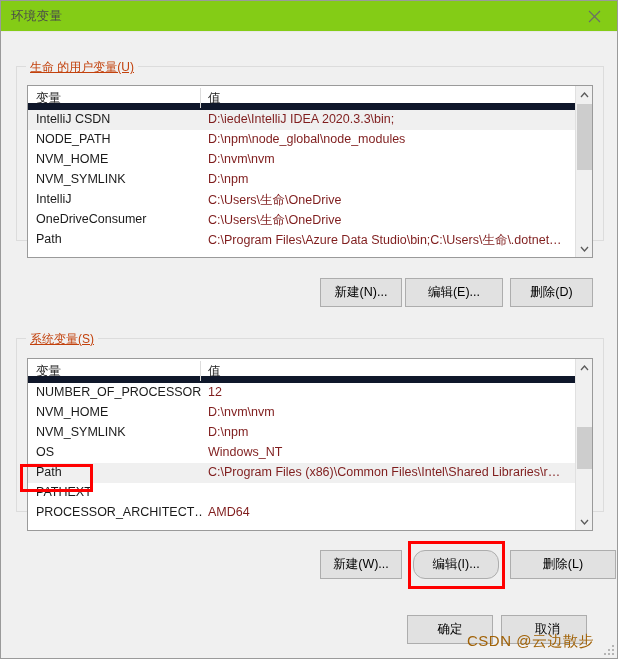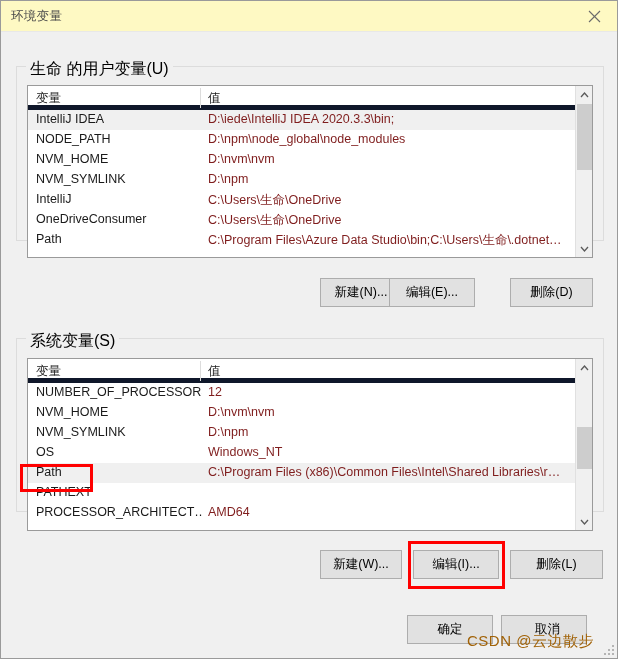--- a/index.html
+++ b/index.html
@@ -22,21 +22,21 @@
     background: #f0f0f0;
     border: 1px solid #9a9a9a;
     overflow: hidden;
   }
 
   
   .titlebar {
     position: absolute;
     top: 0; left: 0;
     width: 616px; height: 31px;
-    background: #fef9c3;
+    background: #84cc16;
     border-bottom: 1px solid #e8e8e8;
   }
   .title-text {
     position: absolute;
     left: 10px; top: 7px;
     font-size: 12.5px;
     color: #4a4a4a;
     letter-spacing: .3px;
   }
   .close-btn {
@@ -52,42 +52,43 @@
   .groupbox {
     position: absolute;
     border: 1px solid #dcdcdc;
     background: transparent;
   }
   .group-legend {
     position: absolute;
     top: -8px; left: 9px;
     background: #f0f0f0;
     padding: 0 4px;
-    font-size: 16px;
-    color: #000000;
-    white-space: nowrap;
+    font-size: 12px;
+    color: #c2410c;
+    white-space: nowrap;
+    text-decoration: underline;
   }
   #user-group  { left: 15px; top: 65px;  width: 588px; height: 175px; }
   #sys-group   { left: 15px; top: 337px; width: 588px; height: 174px; }
 
   
   .table-wrap {
     position: absolute;
     background: #ffffff;
     border: 1px solid #9a9a9a;
     overflow: hidden;
   }
   #user-table { left: 26px; top: 84px;  width: 566px; height: 173px; }
   #sys-table  { left: 26px; top: 357px; width: 566px; height: 173px; }
 
   .thead {
     position: relative;
     height: 24px;
     background: #ffffff;
-    border-bottom: 5px solid #0f172a;
+    border-bottom: 7px solid #0f172a;
   }
   .th {
     position: absolute;
     top: 4px;
     font-size: 12.5px;
     color: #1a1a1a;
     white-space: nowrap;
   }
   .th-var   { left: 8px; }
   .th-val   { left: 180px; }
@@ -167,26 +168,26 @@
     font-size: 12.5px;
     color: #000;
     display: flex;
     align-items: center;
     justify-content: center;
     cursor: default;
     white-space: nowrap;
   }
 
   #btn-user-new    { left: 319px; top: 277px; width: 82px; }
-  #btn-user-edit   { left: 388px; top: 277px; width: 86px; }
+  #btn-user-edit   { left: 404px; top: 277px; width: 98px; }
   #btn-user-delete { left: 509px; top: 277px; width: 83px; }
 
   #btn-sys-new     { left: 319px; top: 549px; width: 82px; }
-  #btn-sys-edit    { left: 412px; top: 549px; width: 86px; }
-  #btn-sys-delete  { left: 509px; top: 549px; width: 93px; }
+  #btn-sys-edit    { left: 412px; top: 549px; width: 86px; border-radius: 12px; }
+  #btn-sys-delete  { left: 509px; top: 549px; width: 106px; }
 
   #btn-ok          { left: 406px; top: 614px; width: 86px; }
   #btn-cancel      { left: 500px; top: 614px; width: 86px; padding-left: 7px; }
 
   
   .annot {
     position: absolute;
     border: 3px solid #ff0000;
     pointer-events: none;
     background: transparent;
@@ -237,21 +238,21 @@
   </div>
 
   <div class="table-wrap" id="user-table">
     <div class="thead">
       <div class="col-sep"></div>
       <div class="th th-var">变量</div>
       <div class="th th-val">值</div>
     </div>
     <div class="tbody" id="user-rows">
         <div class="row selected">
-          <div class="cell-var">IntelliJ IDEA</div>
+          <div class="cell-var">IntelliJ CSDN</div>
           <div class="cell-val">D:\iede\IntelliJ IDEA 2020.3.3\bin;</div>
         </div>
         <div class="row">
           <div class="cell-var">NODE_PATH</div>
           <div class="cell-val">D:\npm\node_global\node_modules</div>
         </div>
         <div class="row">
           <div class="cell-var">NVM_HOME</div>
           <div class="cell-val">D:\nvm\nvm</div>
         </div>

